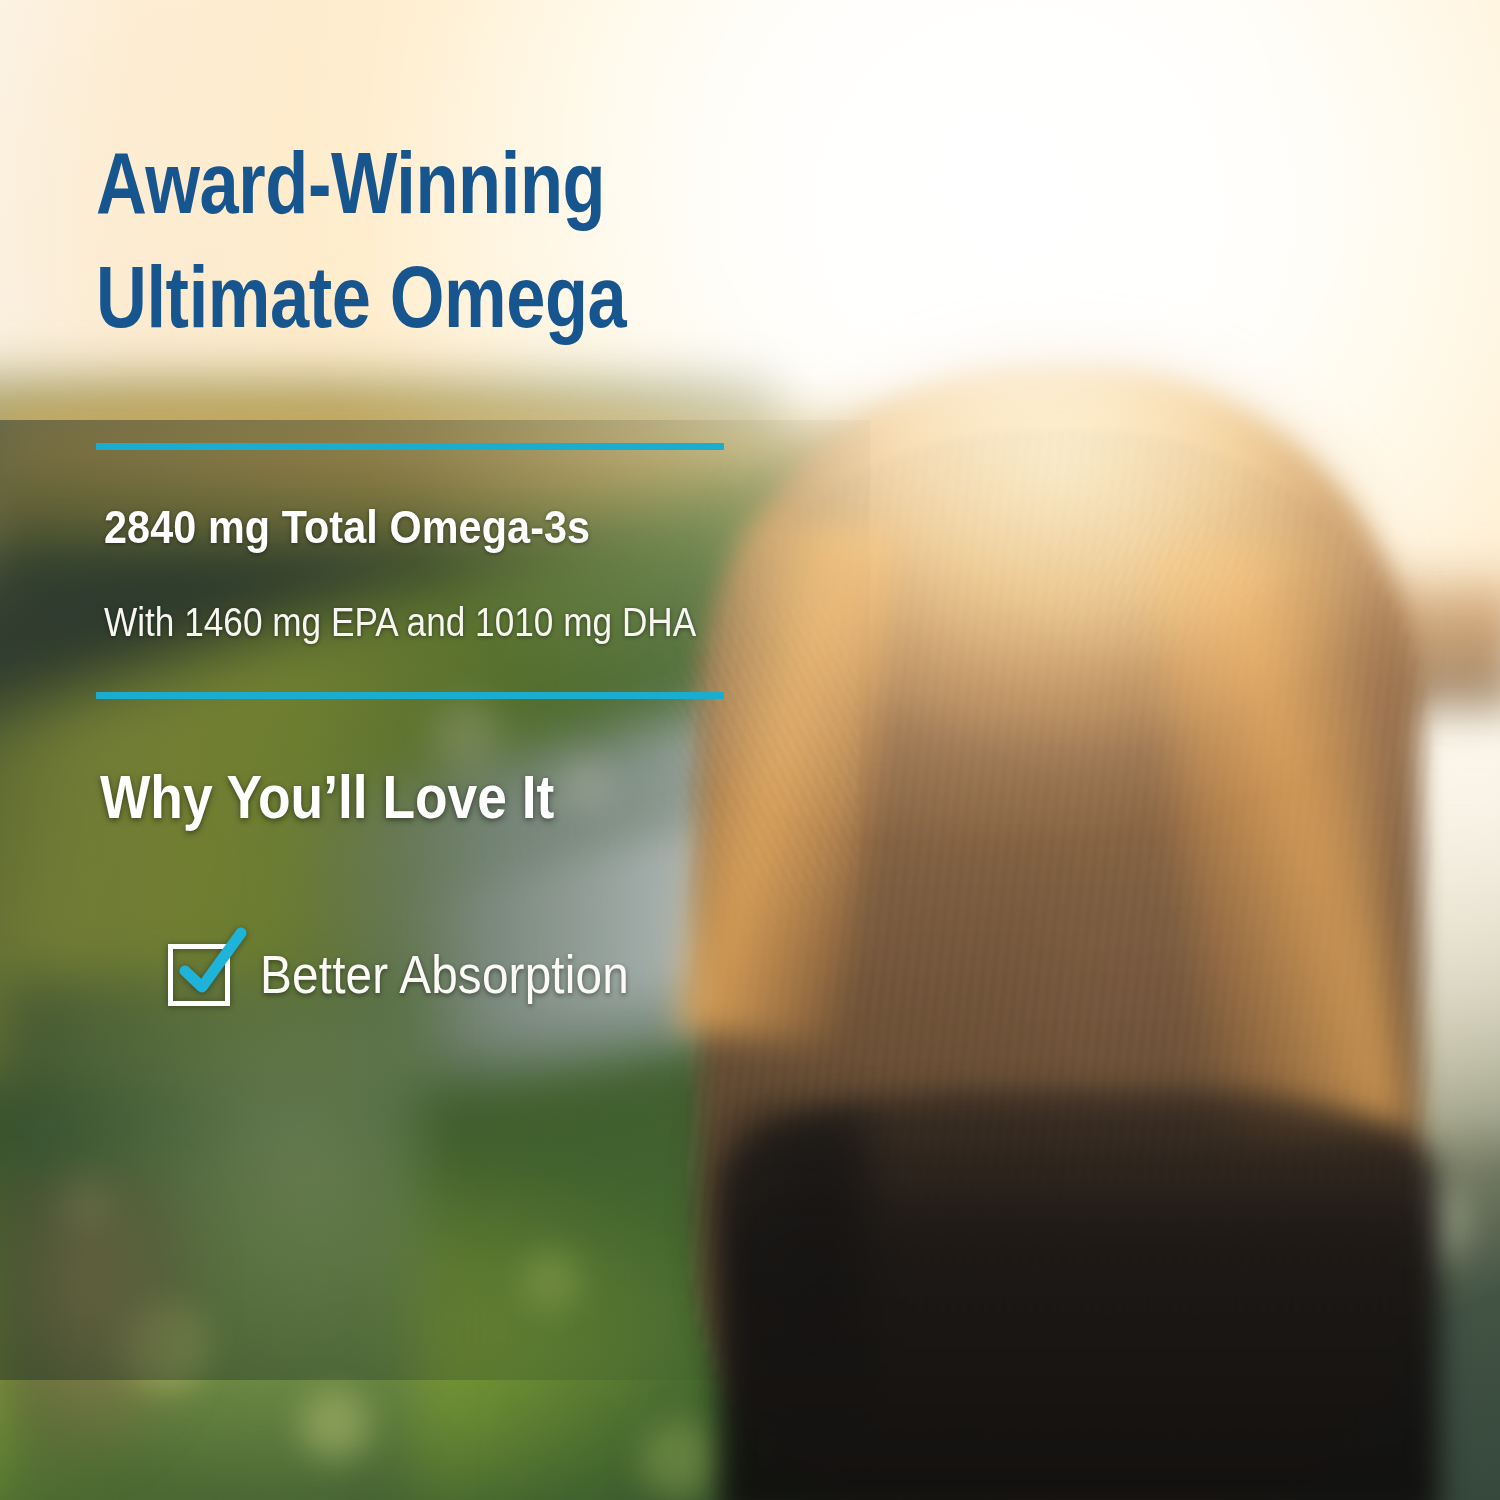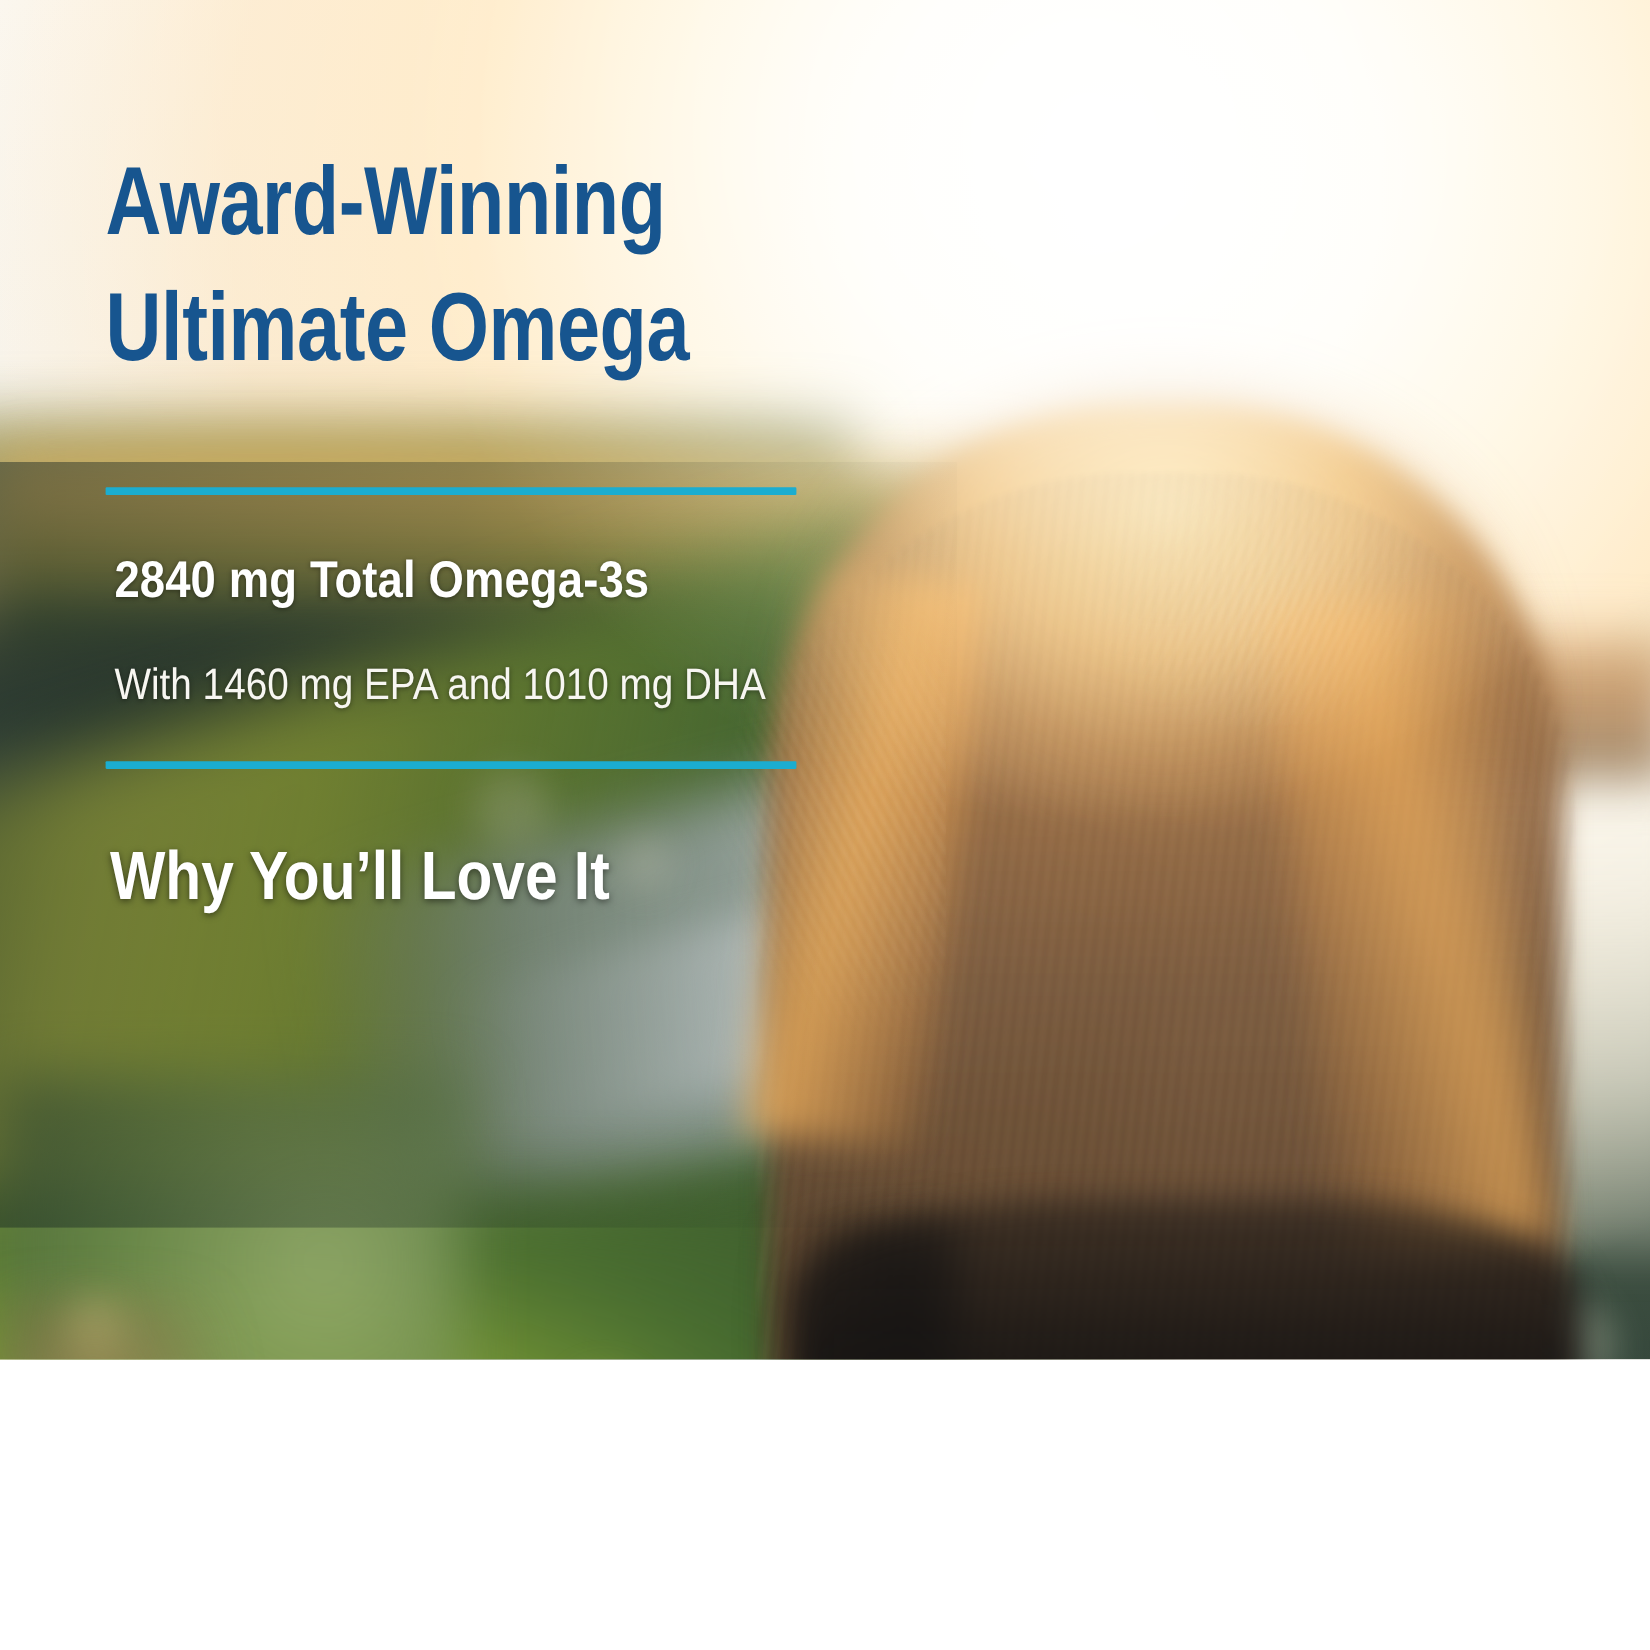--- a/index.html
+++ b/index.html
@@ -5,21 +5,21 @@
 <style>
   html, body {
     margin: 0;
     padding: 0;
     background: #ffffff;
   }
 
   #stage {
     position: relative;
     width: 1500px;
-    height: 1236px;
+    height: 1500px;
     overflow: hidden;
     background: #f2efe9;
     font-family: "Liberation Sans", sans-serif;
     -webkit-font-smoothing: antialiased;
   }
 
   
   .photo {
     position: absolute;
     inset: 0;
@@ -393,18 +393,26 @@
     <div class="dose">2840 mg Total Omega-3s</div>
     <div class="dose-sub">With 1460 mg EPA and 1010 mg DHA</div>
 
     <div class="rule rule-bottom"></div>
 
     <div class="section-title">Why You’ll Love It</div>
 
     <div class="benefits">
 
 
+      <div class="benefit-row">
+        <span class="checkbox">
+          <svg viewBox="0 0 84 84" aria-hidden="true">
+            <path d="M16 44 L33 60 L72 6" fill="none" stroke="#1FB3DA" stroke-width="11" stroke-linecap="round" stroke-linejoin="round"></path>
+          </svg>
+        </span>
+        <span class="benefit-label">Better Absorption</span>
+      </div>
 
 
 
     </div>
   </div>
 </div>
 
 </body></html>

